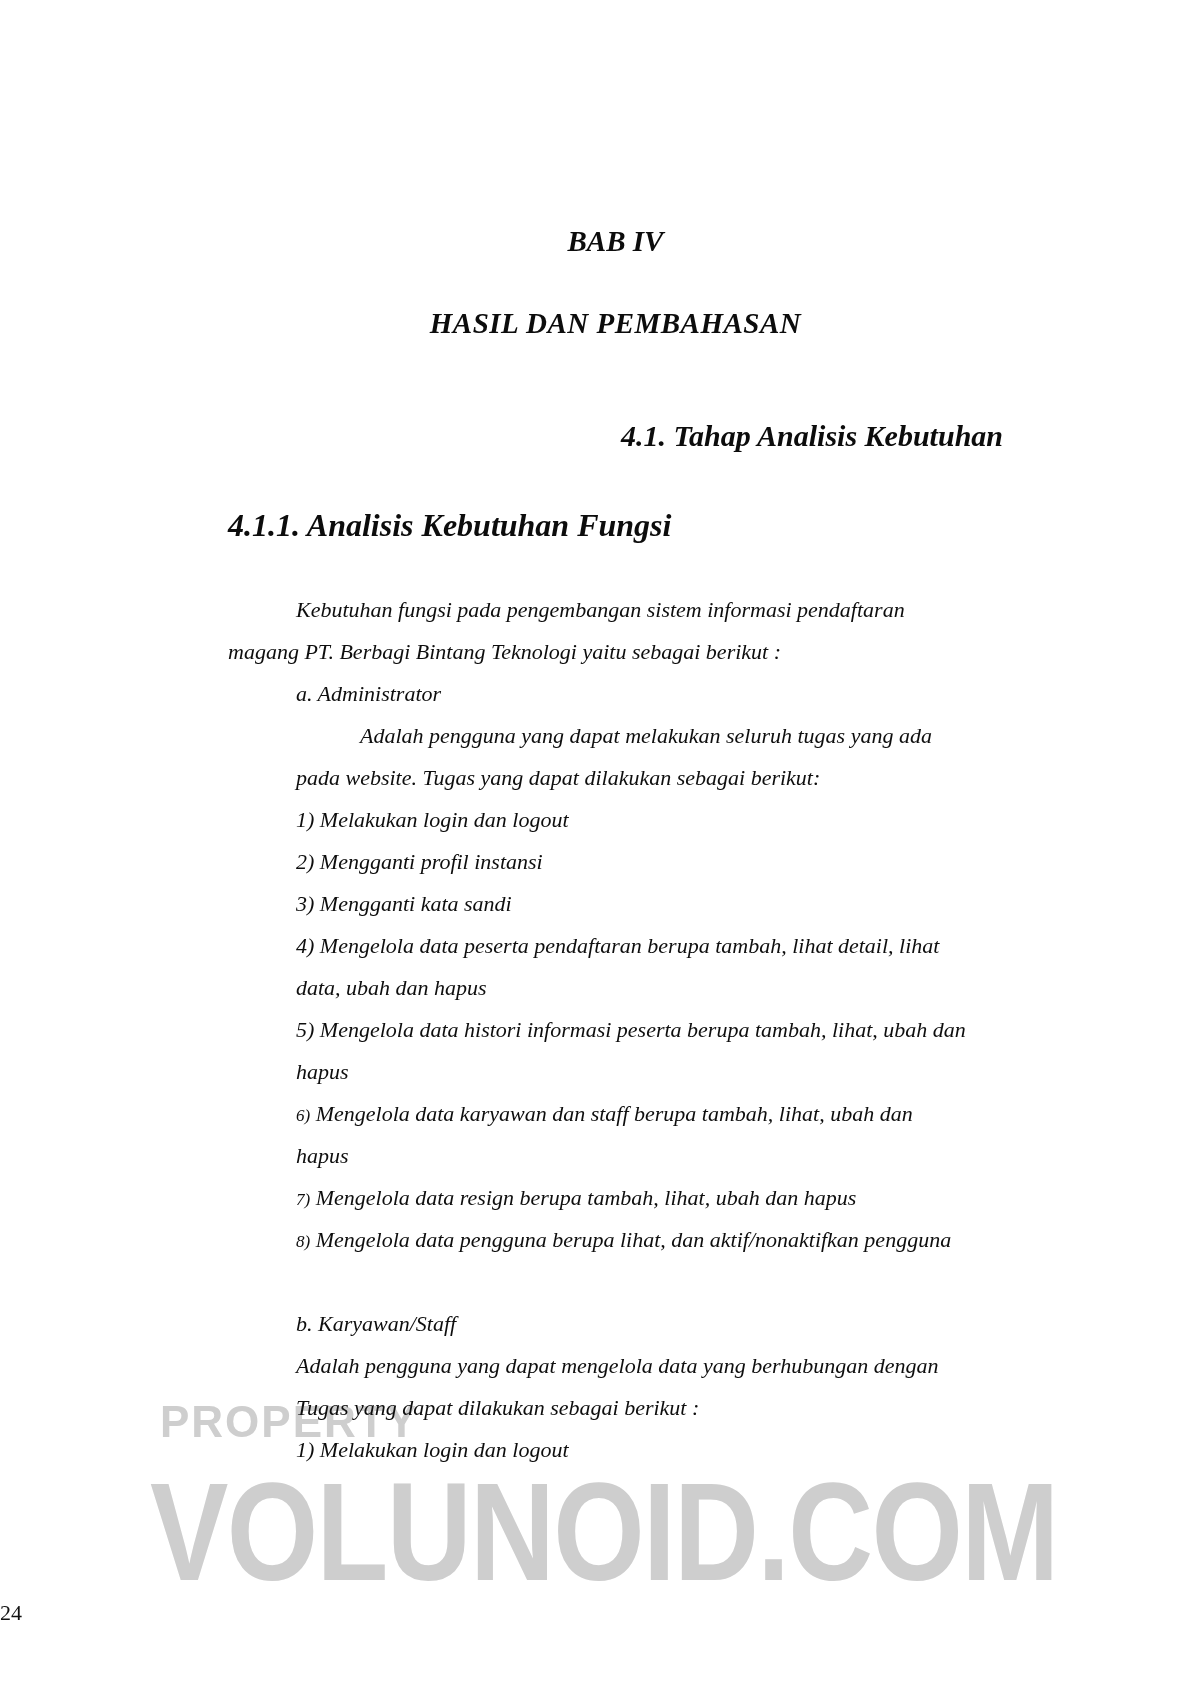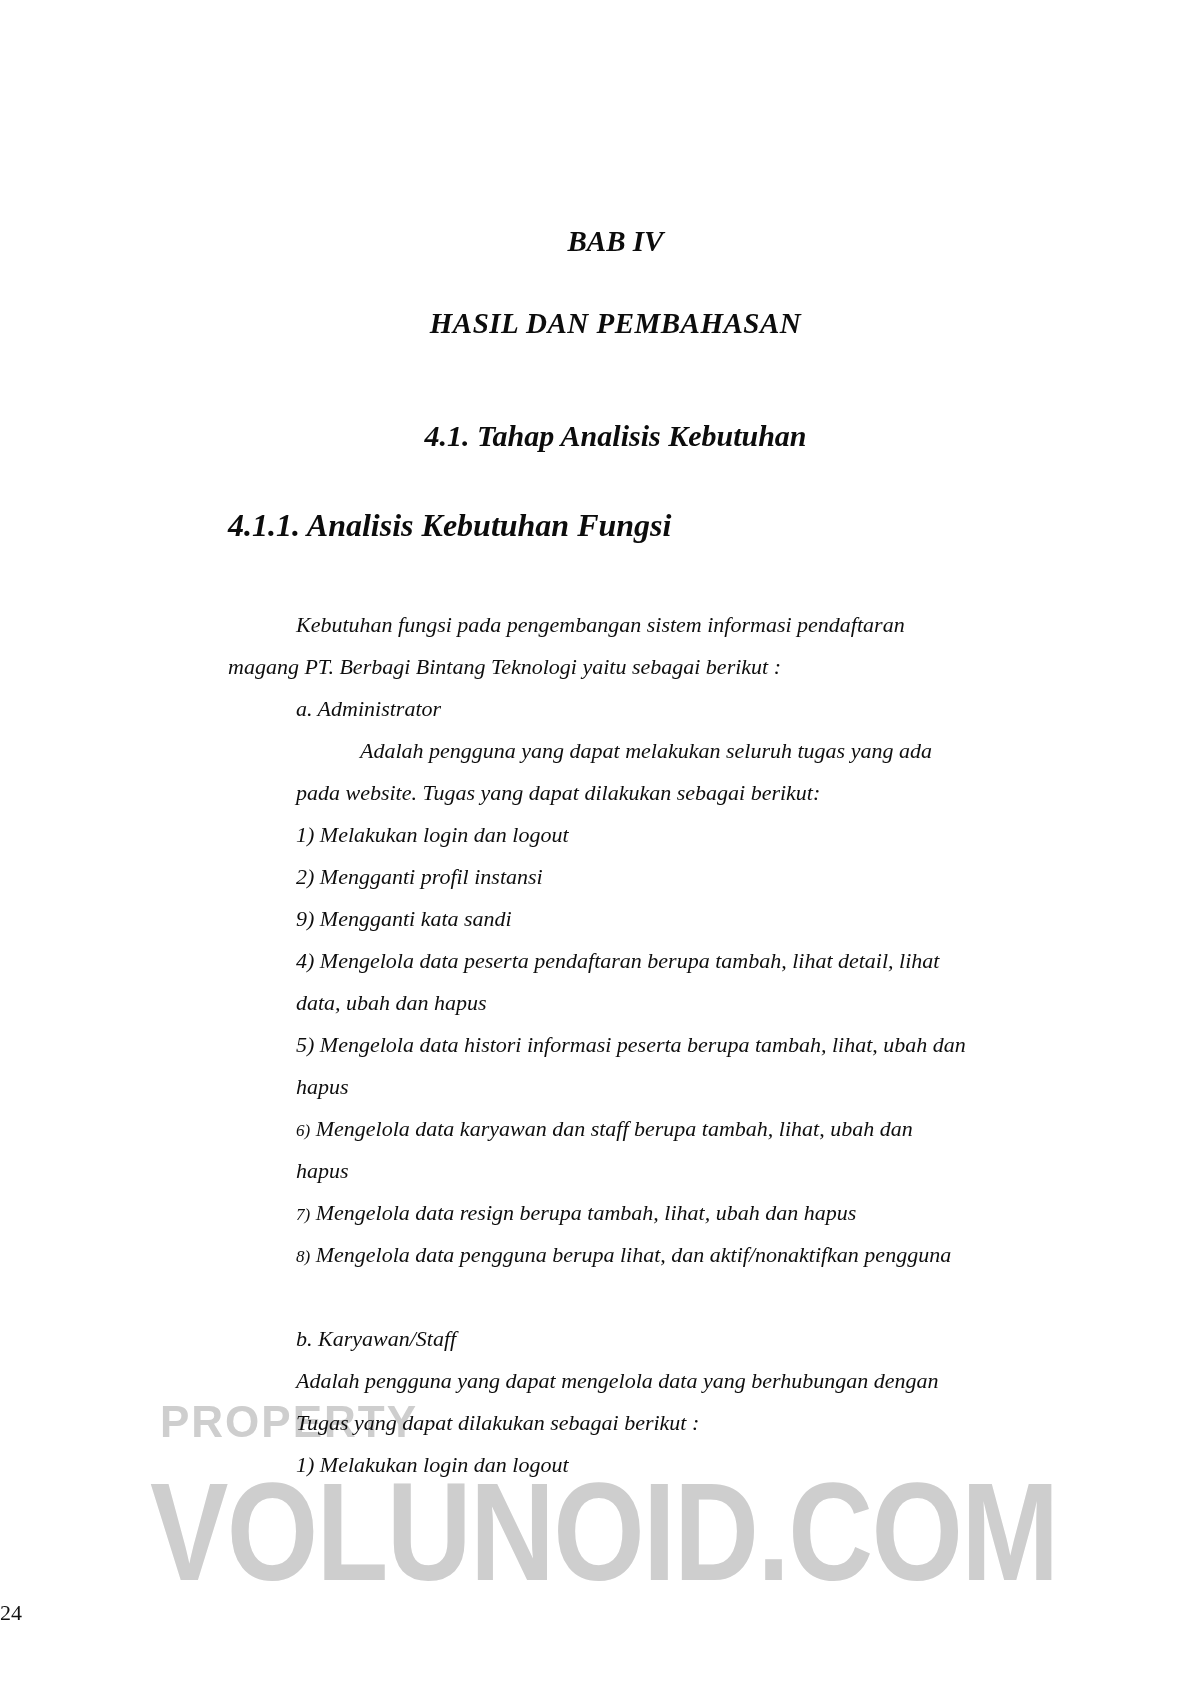--- a/index.html
+++ b/index.html
@@ -20,23 +20,23 @@
     font-style:italic;
   }
   .content h1, .content h2, .content h3, .content h4 {
     font-family:"Liberation Serif", serif;
     font-weight:bold;
     color:#0c0c0c;
     margin:0; padding:0;
   }
   h1.chapter { margin-top:225px; font-size:29px; line-height:32px; text-align:center; }
   h2.title   { margin-top:50px;  font-size:29px; line-height:32px; text-align:center; letter-spacing:0.5px; }
-  h3.section { margin-top:80px;  font-size:30px; line-height:33px; text-align:center; }
+  h3.section { margin-top:80px;  font-size:30px; line-height:33px; text-align:right; }
   h4.subsection { margin-top:59px; font-size:32px; line-height:28px; text-align:left; }
-  #body-lines { margin-top:65px; }
+  #body-lines { margin-top:50px; }
   .line {
     font-size:22px;
     line-height:42px;
     height:42px;
     white-space:nowrap;
     color:#0e0e0e;
   }
   .indent-0 { padding-left:0; }
   .indent-1 { padding-left:68px; }
   .indent-2 { padding-left:132px; }
@@ -90,21 +90,21 @@
     <h4 class="subsection">4.1.1. Analisis Kebutuhan Fungsi</h4>
 
     <div id="body-lines">
         <div class="line indent-1">Kebutuhan fungsi pada pengembangan sistem informasi pendaftaran</div>
         <div class="line indent-0">magang PT. Berbagi Bintang Teknologi yaitu sebagai berikut :</div>
         <div class="line indent-1">a. Administrator</div>
         <div class="line indent-2">Adalah pengguna yang dapat melakukan seluruh tugas yang ada</div>
         <div class="line indent-1">pada website. Tugas yang dapat dilakukan sebagai berikut:</div>
         <div class="line indent-1">1) Melakukan login dan logout</div>
         <div class="line indent-1">2) Mengganti profil instansi</div>
-        <div class="line indent-1">9) Mengganti kata sandi</div>
+        <div class="line indent-1">3) Mengganti kata sandi</div>
         <div class="line indent-1">4) Mengelola data peserta pendaftaran berupa tambah, lihat detail, lihat</div>
         <div class="line indent-1">data, ubah dan hapus</div>
         <div class="line indent-1">5) Mengelola data histori informasi peserta berupa tambah, lihat, ubah dan</div>
         <div class="line indent-1">hapus</div>
         <div class="line indent-1"><span class="small-num">6)</span> Mengelola data karyawan dan staff berupa tambah, lihat, ubah dan</div>
         <div class="line indent-1">hapus</div>
         <div class="line indent-1"><span class="small-num">7)</span> Mengelola data resign berupa tambah, lihat, ubah dan hapus</div>
         <div class="line indent-1"><span class="small-num">8)</span> Mengelola data pengguna berupa lihat, dan aktif/nonaktifkan pengguna</div>
         <div class="line indent-1 blank"></div>
         <div class="line indent-1">b. Karyawan/Staff</div>

